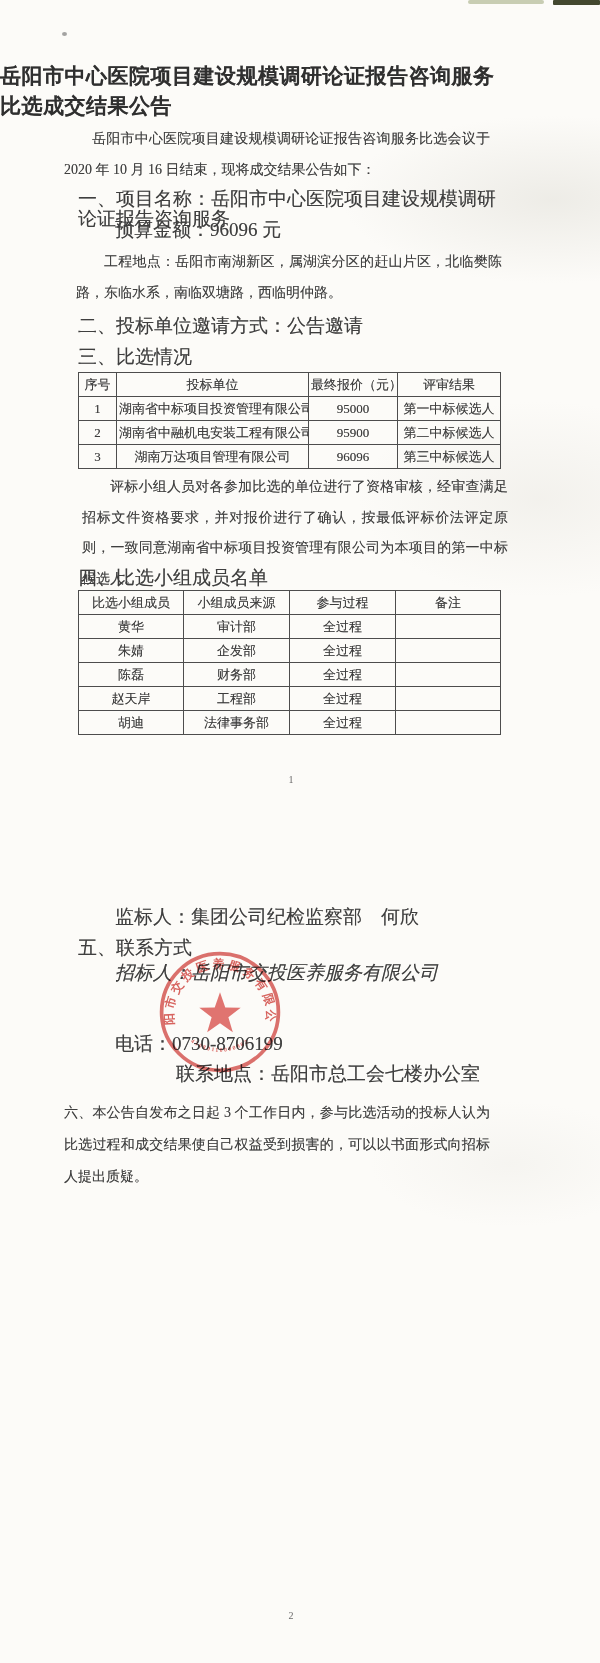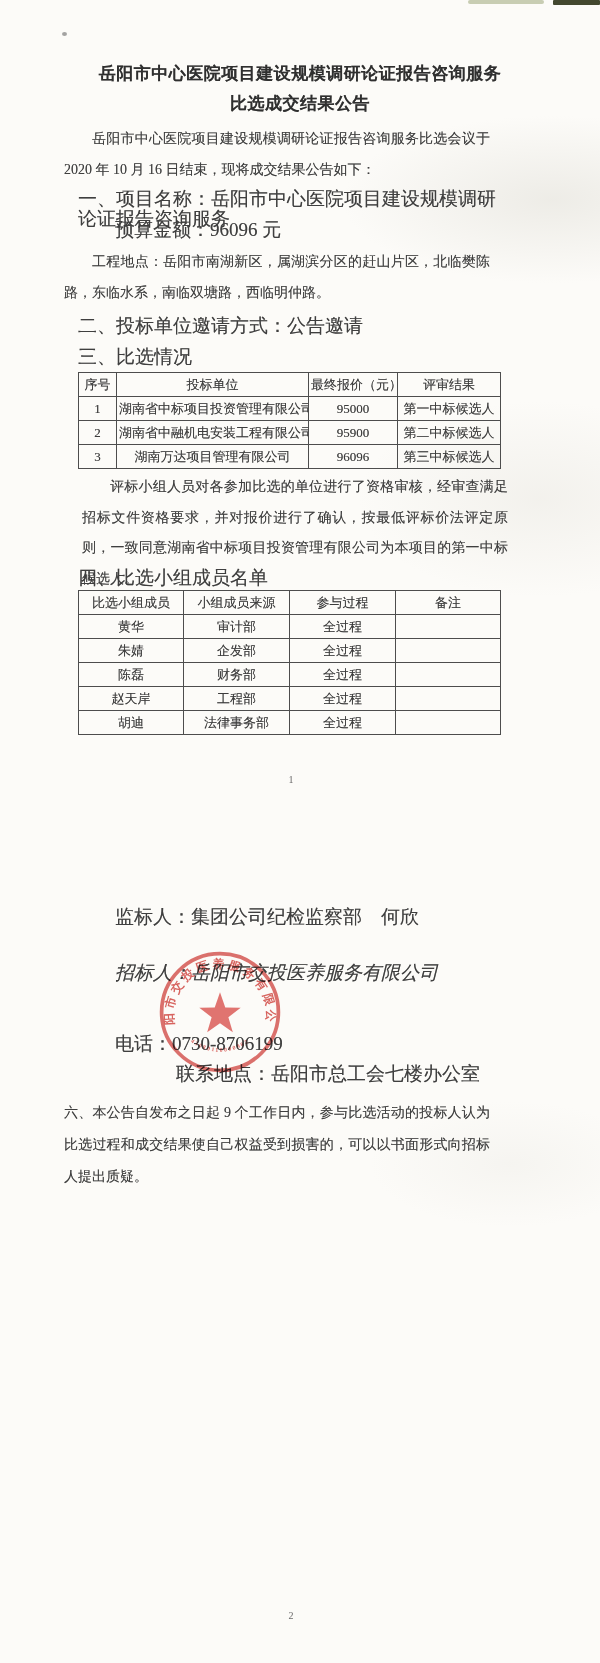--- a/index.html
+++ b/index.html
@@ -11,22 +11,22 @@
       radial-gradient(ellipse 300px 120px at 92% 12%, rgba(210,208,198,.35), rgba(210,208,198,0) 70%),
       radial-gradient(ellipse 260px 140px at 90% 30%, rgba(215,212,202,.25), rgba(215,212,202,0) 70%),
       radial-gradient(ellipse 200px 90px at 85% 70%, rgba(220,218,210,.2), rgba(220,218,210,0) 70%),
       #fcfbf8;
     font-family:"Liberation Serif","DejaVu Serif",serif;
     color:#3f3f3f;
     overflow:hidden;
   }
   .abs{position:absolute;}
   .doc-title{
-    left:0;right:0;text-align:center;
-    font-size:17px;font-weight:bold;color:#2f2f2f;
+    left:0;right:0;
+    font-size:21px;font-weight:bold;color:#2f2f2f;
     letter-spacing:.5px;
     text-shadow:0 0 .6px rgba(47,47,47,.55);
   }
   .bodytext{
     left:64px;width:426px;
     font-size:14px;line-height:31px;
     text-align:justify;
     text-shadow:0 0 .5px rgba(63,63,63,.5);
   }
   .indent2{text-indent:28px;}
@@ -70,21 +70,21 @@
   <div class="artifact a-smudge"></div>
   <div class="artifact a-dot"></div>
 
   <div class="abs doc-title" style="top:62px;">岳阳市中心医院项目建设规模调研论证报告咨询服务</div>
   <div class="abs doc-title" style="top:92px;">比选成交结果公告</div>
 
   <div class="abs bodytext indent2" style="top:123px;">岳阳市中心医院项目建设规模调研论证报告咨询服务比选会议于 2020 年 10 月 16 日结束，现将成交结果公告如下：</div>
 
   <div class="abs secline" style="top:189px;">一、项目名称：岳阳市中心医院项目建设规模调研论证报告咨询服务</div>
   <div class="abs secline pad1" style="top:220px;">预算金额：96096 元</div>
-  <div class="abs bodytext indent2" style="top:246px;">工程地点：岳阳市南湖新区，属湖滨分区的赶山片区，北临樊陈路，东临水系，南临双塘路，西临明仲路。</div>
+  <div class="abs bodytext indent2" style="top:246px;margin-left:12px;">工程地点：岳阳市南湖新区，属湖滨分区的赶山片区，北临樊陈路，东临水系，南临双塘路，西临明仲路。</div>
 
   <div class="abs secline" style="top:316px;">二、投标单位邀请方式：公告邀请</div>
 
   <div class="abs secline" style="top:347px;">三、比选情况</div>
   <table class="abs doc-table" style="top:372px;left:78px;width:423px;">
     <colgroup>
         <col style="width:38px">
         <col style="width:192px">
         <col style="width:89px">
         <col>
@@ -166,25 +166,26 @@
           <td>法律事务部</td>
           <td>全过程</td>
           <td></td>
         </tr>
       </tbody>
   </table>
 
   <div class="abs pagenum" style="top:774px;">1</div>
 
   <div class="abs secline pad1" style="top:907px;">监标人：集团公司纪检监察部　何欣</div>
+  <div class="abs secline" style="top:938px;">五、联系方式</div>
   <div class="abs secline pad1" style="top:963px;font-style:italic;">招标人：岳阳市交投医养服务有限公司</div>
   <div class="abs secline pad1" style="top:1034px;">电话：0730-8706199</div>
   <div class="abs secline pad1" style="top:1064px;text-align:center;">联系地点：岳阳市总工会七楼办公室</div>
 
-  <div class="abs bodytext" style="top:1097px;line-height:32px;">六、本公告自发布之日起 9 个工作日内，参与比选活动的投标人认为比选过程和成交结果使自己权益受到损害的，可以以书面形式向招标人提出质疑。</div>
+  <div class="abs bodytext" style="top:1097px;line-height:32px;">六、本公告自发布之日起 3 个工作日内，参与比选活动的投标人认为比选过程和成交结果使自己权益受到损害的，可以以书面形式向招标人提出质疑。</div>
 
   <div class="abs seal" style="left:158px;top:950px;">
     <svg width="124" height="124" viewBox="0 0 120 120">
       <defs>
         <path id="arcTop" d="M 16.5,76 A 45.5,45.5 0 1,1 103.5,76"></path>
         <path id="arcBottom" d="M 18,72 A 46.5,46.5 0 0,0 102,72"></path>
       </defs>
       <circle cx="60" cy="60" r="56.5" fill="none" stroke="#d5504c" stroke-width="3.6" opacity="0.92"></circle>
       <path d="M60,41 L65.1,55.6 L80,56 L68.1,65.1 L72.4,79.5 L60,71 L47.6,79.5 L51.9,65.1 L40,56 L54.9,55.6 Z" fill="#dd5a56" opacity="0.95"></path>
       <text fill="#d5504c" font-size="11.5" font-weight="bold" letter-spacing="3.2" style="font-family:'Liberation Serif',serif;">

